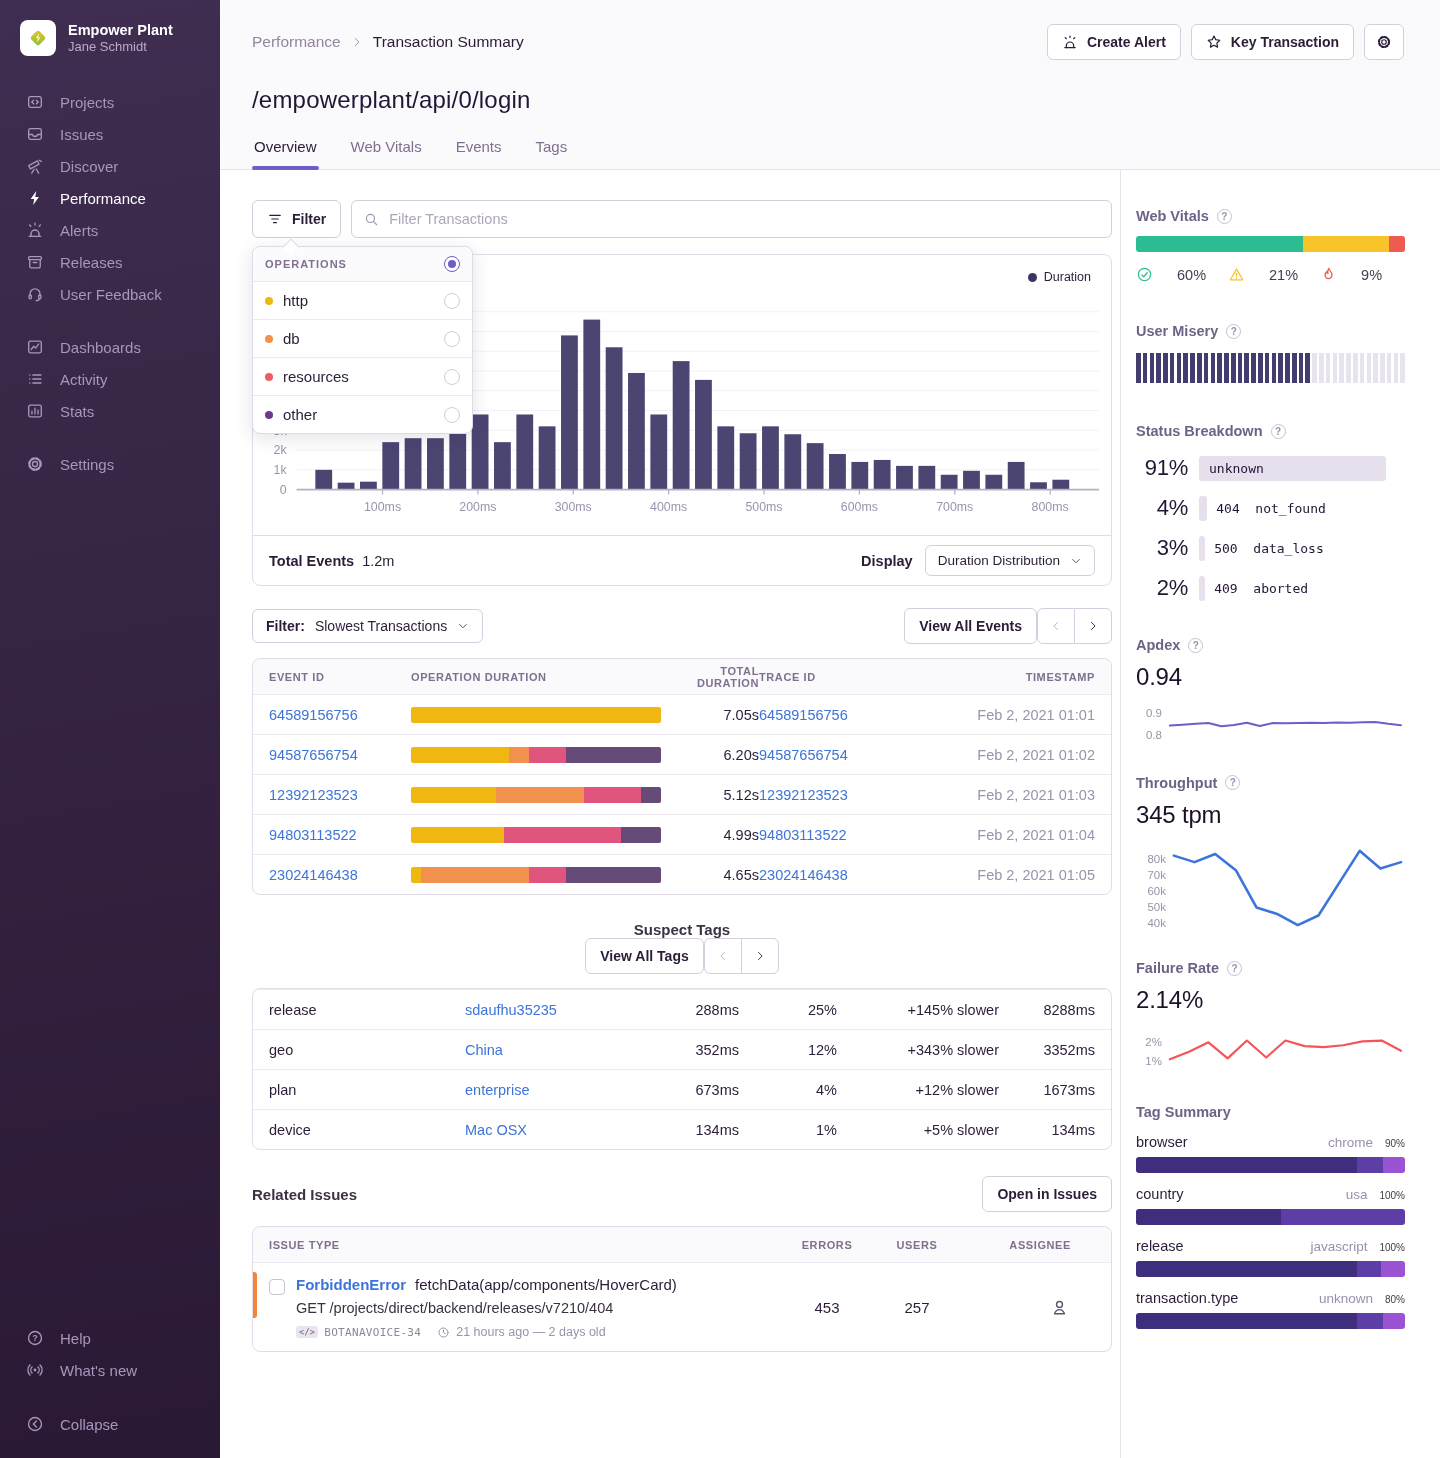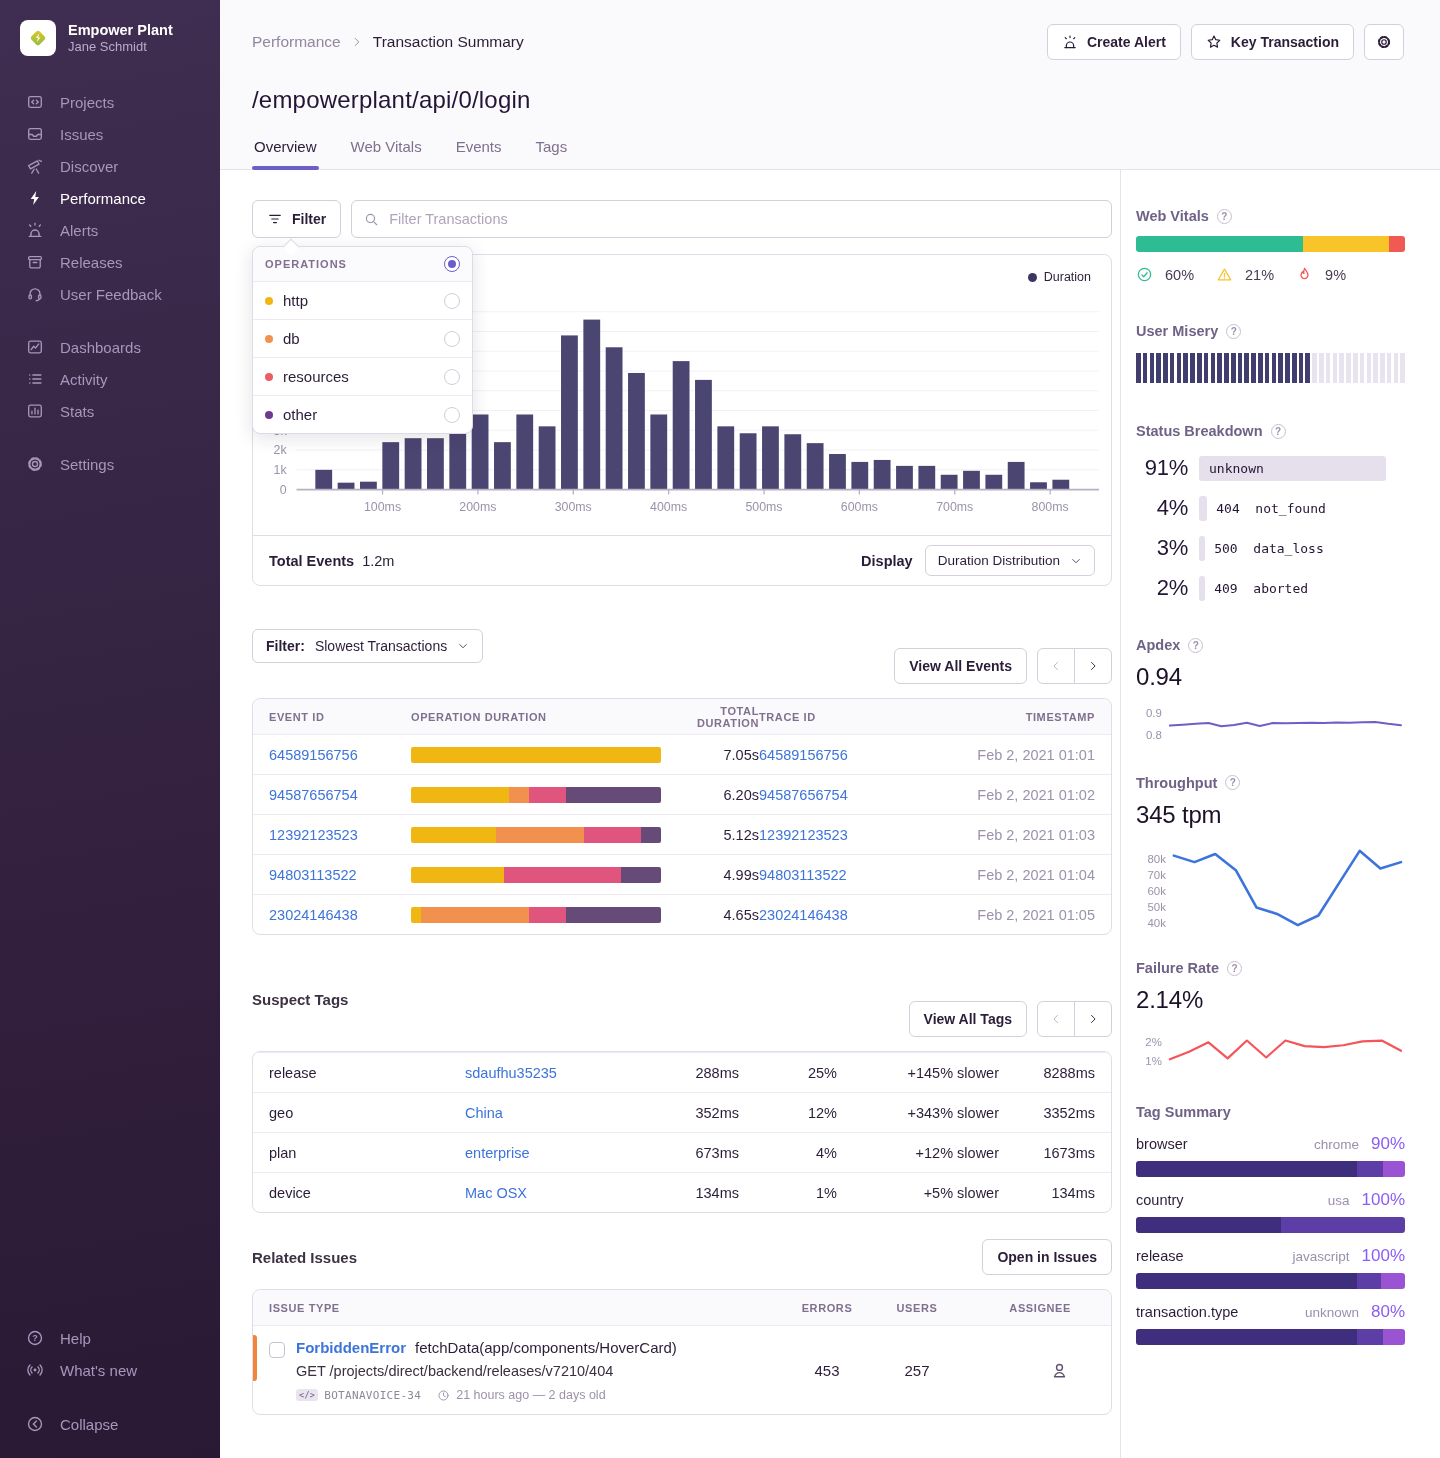--- a/index.html
+++ b/index.html
@@ -80,21 +80,21 @@
   .tev { display:flex; align-items:baseline; gap:8px; font-size:14.5px; }
   .tev b { font-weight:700; }
   .display-ctl { display:flex; align-items:center; gap:12px; }
   .display-lbl { font-weight:700; font-size:14.5px; }
   .select-btn { display:inline-flex; align-items:center; gap:10px; border:1px solid #D6CEDD; border-radius:6px; padding:7px 12px; font-size:13.5px; background:#fff; cursor:pointer; font-family:inherit; color:#2B1D38; }
   .select-btn .icn, .chev { width:12px; height:12px; color:#4A3B57; }
 
   
   .sec-toolbar { display:flex; justify-content:space-between; align-items:center; margin-top:22px; }
   .sec-title { font-size:15px; font-weight:700; color:#3D3244; }
-  .toolbar-right { display:flex; gap:10px; align-items:flex-end;margin-top:40px; }
+  .toolbar-right { display:flex; align-items:flex-end; }
   .pager { display:inline-flex; }
   .pg { width:38px; height:36px; background:#fff; border:1px solid #D6CEDD; display:flex; align-items:center; justify-content:center; cursor:pointer; }
   .pg .icn { width:12px; height:12px; }
   .pg.first { border-radius:6px 0 0 6px; }
   .pg.last { border-radius:0 6px 6px 0; margin-left:-1px; }
   .pg.dis { color:#B4AAC0; }
 
   
   .tbl { margin-top:14px; overflow:hidden; }
   .thead, .trow { display:grid; align-items:center; padding:0 16px; }
@@ -125,40 +125,40 @@
   .age .icn { width:13px; height:13px; }
   .num { font-size:15px; }
   .assignee { display:flex; justify-content:flex-end; padding-right:26px; color:#5F5270; }
   .assignee .icn { width:19px; height:19px; }
 
   
   .side-title { display:flex; align-items:center; gap:8px; font-size:14.5px; font-weight:700; color:#6F6287; }
   .q { width:15px; height:15px; border:1.5px solid #C9BFD4; border-radius:50%; color:#9C8FAC; font-size:10px; font-weight:700; display:inline-flex; align-items:center; justify-content:center; }
   .vitals-bar { display:flex; height:16px; border-radius:3px; overflow:hidden; margin-top:12px; }
   .vitals-legend { display:flex; gap:22px; margin-top:14px; align-items:center; font-size:14.5px; color:#473B54; }
-  .vleg { display:inline-flex; align-items:center; gap:12px; }
+  .vleg { display:inline-flex; align-items:center; gap:24px; }
   .vleg .icn { width:17px; height:17px; }
   .misery { display:grid; grid-template-columns:repeat(40,1fr); gap:2.2px; height:30px; margin-top:14px; }
   .misery i { display:block; }
   .side-gap { height:40px; }
   .sb-rows { margin-top:16px; }
   .sb-row { display:flex; align-items:center; margin-bottom:14px; }
   .sb-pct { width:52px; text-align:right; font-size:22px; color:#231535; margin-right:11px; letter-spacing:-.3px; }
   .sb-zone { flex:1; display:flex; align-items:center; height:25px; }
   .sb-bar { background:#E6DFEC; border-radius:3px; height:25px; display:flex; align-items:center; }
   .sb-lbl { font-family:"DejaVu Sans Mono",monospace; font-size:13px; color:#231535; white-space:nowrap; }
   .big-val { font-size:24px; color:#1D1127; margin-top:10px; letter-spacing:-.2px; }
   .spark { margin-top:10px; }
   .spark svg { display:block; width:100%; }
   .ts-rows { margin-top:14px; }
   .ts-row { margin-bottom:13px; }
   .ts-top { display:flex; align-items:baseline; }
   .ts-key { flex:1; font-size:14.5px; color:#2B1D38; }
   .ts-val { font-size:13.5px; color:#9C8FAC; margin-right:12px; }
-  .ts-pct { font-size:17px; color:#8b5cf6; }
+  .ts-pct { font-size:10px; color:#404040; }
   .ts-bar { display:flex; height:16px; border-radius:3px; overflow:hidden; margin-top:7px; }
 </style>
 </head>
 <body>
 
 <div class="app">
 
   <aside class="sidebar">
     <div class="org">
       <div class="logo">
@@ -626,21 +626,21 @@
                     <span class="op-seg" style="width:38%;background:#664A77"></span>
                   </div>
                 </div>
                 <div class="r">4.65s</div>
                 <div><span class="lnk">23024146438</span></div>
                 <div class="r dim">Feb 2, 2021 01:05</div>
               </div>
             </div>
         </div>
 
-        <div class="sec-toolbar" style="margin-top:26px;">
+        <div class="sec-toolbar" style="margin-top:26px;flex-direction:column;">
           <div class="sec-title">Suspect Tags</div>
           <div class="toolbar-right">
             <button class="btn">View All Tags</button>
             <span class="pager">
               <span class="pg first dis">
                   <span class="icn">
                     <svg viewBox="0 0 20 20" stroke-width="2.2">
                       <path d="M12.5 4l-6 6 6 6"></path>
                     </svg>
                   </span>

